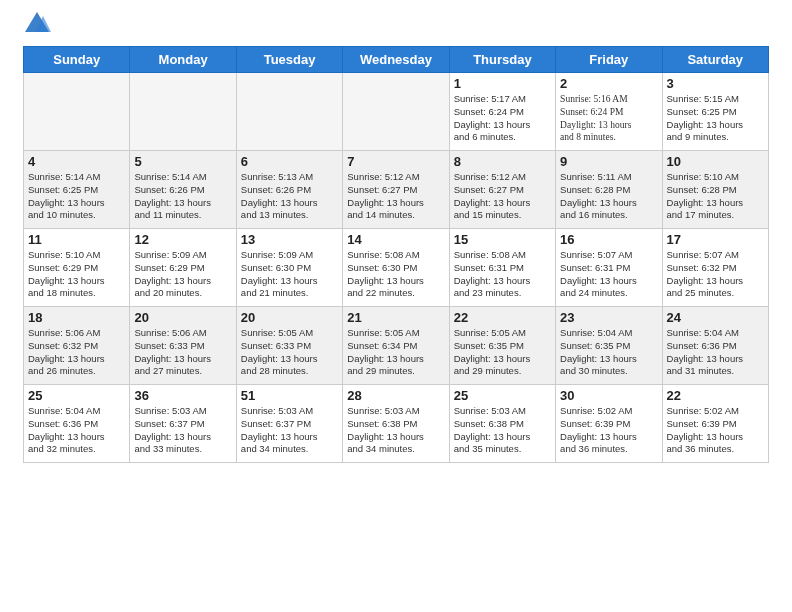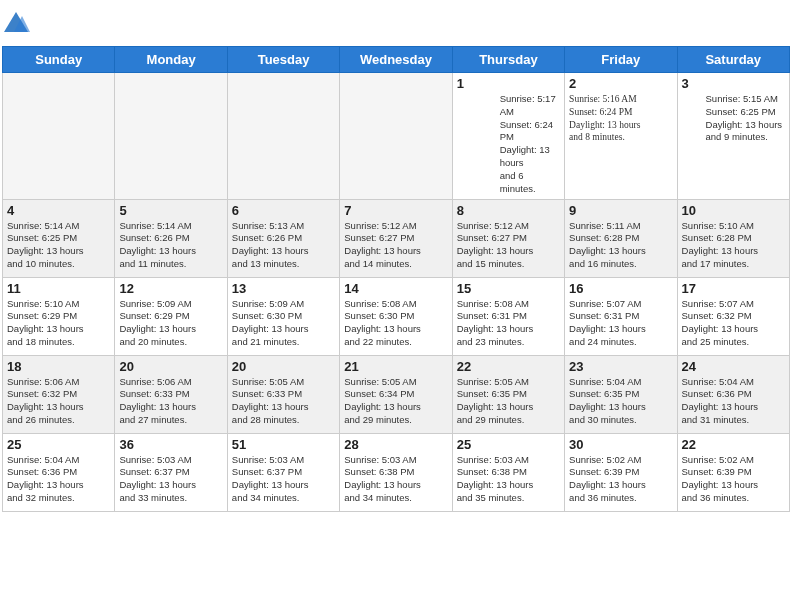--- a/index.html
+++ b/index.html
@@ -1,18 +1,18 @@
 <!DOCTYPE html>
 <html><head>
   <meta charset="utf-8">
   <style>
     * { margin: 0; padding: 0; box-sizing: border-box; }
     body { width: 792px; height: 612px; font-family: Arial, sans-serif; background: #fff; overflow: hidden; }
     
-    .container { width: 792px; height: 572px; padding: 10px 2px; }
+    .container { width: 792px; height: 572px; padding: 10px 23px; }
     
     .header { display: flex; justify-content: space-between; align-items: flex-start; margin-bottom: 8px; }
     
     .logo { display: flex; align-items: center; gap: 6px; }
     .logo-text { display: flex; flex-direction: column; line-height: 1.1; }
     .logo-general { font-size: 14px; font-weight: bold; color: #333; }
     .logo-blue { font-size: 14px; font-weight: bold; color: #1a6bbf; }
     .logo-icon { width: 28px; height: 28px; }
     
     .title-area { text-align: right; }
@@ -64,35 +64,35 @@
         </tr>
     </thead>
     <tbody id="calendar-body">
     <tr>
           <td class="cal-cell empty"></td>
           <td class="cal-cell empty"></td>
           <td class="cal-cell empty"></td>
           <td class="cal-cell empty"></td>
           <td class="cal-cell">
             <div class="day-num">1</div>
-            <div class="cell-text" style="white-space: pre-line; margin-left: 43px;">Sunrise: 5:17 AM
+            <div class="cell-text" style="white-space: pre-line;">Sunrise: 5:17 AM
 Sunset: 6:24 PM
 Daylight: 13 hours
 and 6 minutes.</div>
           </td>
           <td class="cal-cell">
             <div class="day-num">2</div>
             <div class="cell-text" style="white-space: pre-line; font-family: Liberation Serif, serif;">Sunrise: 5:16 AM
 Sunset: 6:24 PM
 Daylight: 13 hours
 and 8 minutes.</div>
           </td>
           <td class="cal-cell">
             <div class="day-num">3</div>
-            <div class="cell-text" style="white-space: pre-line; margin-left: 24px;">Sunrise: 5:15 AM
+            <div class="cell-text" style="white-space: pre-line;">Sunrise: 5:15 AM
 Sunset: 6:25 PM
 Daylight: 13 hours
 and 9 minutes.</div>
           </td>
         </tr>
         <tr>
           <td class="cal-cell gray-bg">
             <div class="day-num">4</div>
             <div class="cell-text" style="white-space: pre-line;">Sunrise: 5:14 AM
 Sunset: 6:25 PM

